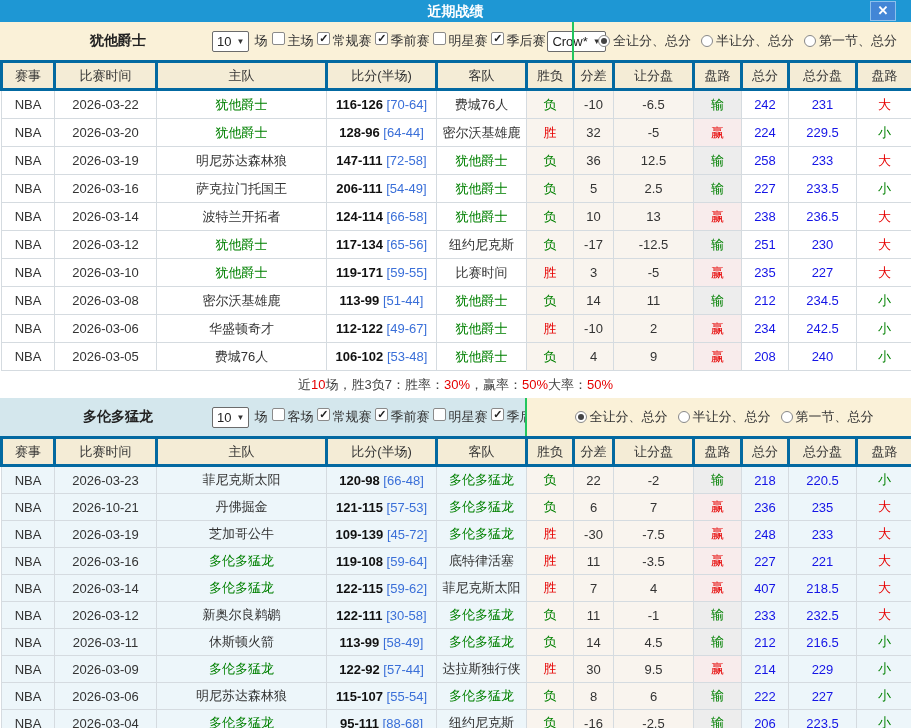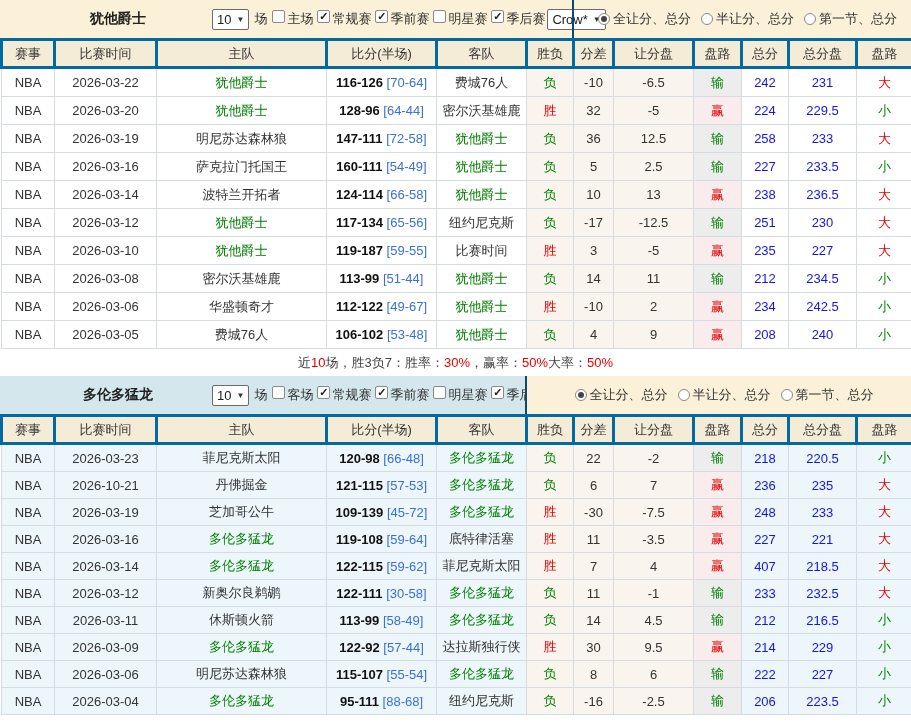--- a/index.html
+++ b/index.html
@@ -16,21 +16,21 @@
   .sec1 .filter{background:#d4e7ed;}
   .team{width:140px;margin-left:48px;text-align:center;font-weight:bold;font-size:14px;color:#222;}
   .select{display:inline-flex;align-items:center;background:#fff;border:1px solid #6b6b6b;border-radius:2px;
           height:21px;padding:0 4px;margin:0 2px;font-size:13px;color:#222;box-sizing:border-box;}
   .select .arrow{font-size:8px;margin-left:5px;color:#333;}
   .count-select{margin-left:24px;}
   .lbl{margin:0 1px 0 3px;}
   .checks{display:inline-flex;align-items:flex-start;}
   .cb{display:inline-block;width:13px;height:13px;box-sizing:border-box;border:1px solid #8a8a8a;background:#fff;
       border-radius:2px;margin:0 2px 0 4px;line-height:11px;text-align:center;font-size:11px;font-weight:bold;color:#222;}
-  .radio-zone{position:absolute;top:0;bottom:0;right:0;display:flex;align-items:center;justify-content:center;border-left:2px solid #0c4a6e;}
+  .radio-zone{position:absolute;top:0;bottom:0;right:0;display:flex;align-items:center;justify-content:center;border-left:2px solid #22c55e;}
   .sec0 .radio-zone{left:572px;}
   .sec1 .radio-zone{left:525px;background:#faf1d8;}
   .rd{display:inline-block;width:12px;height:12px;box-sizing:border-box;border:1px solid #888;border-radius:50%;
       background:#fff;margin:0 3px 0 10px;position:relative;}
   .rd.on::after{content:"";position:absolute;left:2px;top:2px;width:6px;height:6px;border-radius:50%;background:#444;}
   .rd-label{color:#333;}
   
   table{width:911px;border-collapse:collapse;table-layout:fixed;font-size:13px;color:#333;}
   th{background:#f4ecd6;font-weight:normal;height:25px;border:3px solid #0369a1;padding:0;color:#333;}
   td{text-align:center;border:1px solid #d5dbe0;padding:0;overflow:hidden;white-space:nowrap;}
@@ -47,20 +47,26 @@
   .half{color:#3a6fd8;}
   
   .summary{height:27px;display:flex;align-items:center;justify-content:center;font-size:13px;color:#444;background:#fff;}
   .summary .red{color:#e60000;}
 </style>
 </head>
 <body>
 
 <div class="dialog">
 
+  <div class="titlebar">
+    <span class="title">近期战绩</span>
+    <button class="close">
+      <span>✕</span>
+    </button>
+  </div>
 
   <section class="sec sec0">
     <div class="filter">
       <span class="team">犹他爵士</span>
       <span class="select count-select">
         <span>10</span>
         <span class="arrow">▼</span>
       </span>
       <span class="lbl">场</span>
       <span class="checks">
@@ -159,21 +165,21 @@
             <td class="warm">12.5</td>
             <td class="panlu plose">输</td>
             <td class="blue">258</td>
             <td class="blue">233</td>
             <td class="red">大</td>
           </tr>
           <tr>
             <td>NBA</td>
             <td>2026-03-16</td>
             <td>萨克拉门托国王</td>
-            <td class="score"><b>160-111</b> <span class="half">[54-49]</span></td>
+            <td class="score"><b>206-111</b> <span class="half">[54-49]</span></td>
             <td class="focus">犹他爵士</td>
             <td class="warm green">负</td>
             <td class="warm">5</td>
             <td class="warm">2.5</td>
             <td class="panlu plose">输</td>
             <td class="blue">227</td>
             <td class="blue">233.5</td>
             <td class="green">小</td>
           </tr>
           <tr>
@@ -201,21 +207,21 @@
             <td class="warm">-12.5</td>
             <td class="panlu plose">输</td>
             <td class="blue">251</td>
             <td class="blue">230</td>
             <td class="red">大</td>
           </tr>
           <tr>
             <td>NBA</td>
             <td>2026-03-10</td>
             <td class="focus">犹他爵士</td>
-            <td class="score"><b>119-187</b> <span class="half">[59-55]</span></td>
+            <td class="score"><b>119-171</b> <span class="half">[59-55]</span></td>
             <td>比赛时间</td>
             <td class="warm red">胜</td>
             <td class="warm">3</td>
             <td class="warm">-5</td>
             <td class="panlu pwin">赢</td>
             <td class="blue">235</td>
             <td class="blue">227</td>
             <td class="red">大</td>
           </tr>
           <tr>

